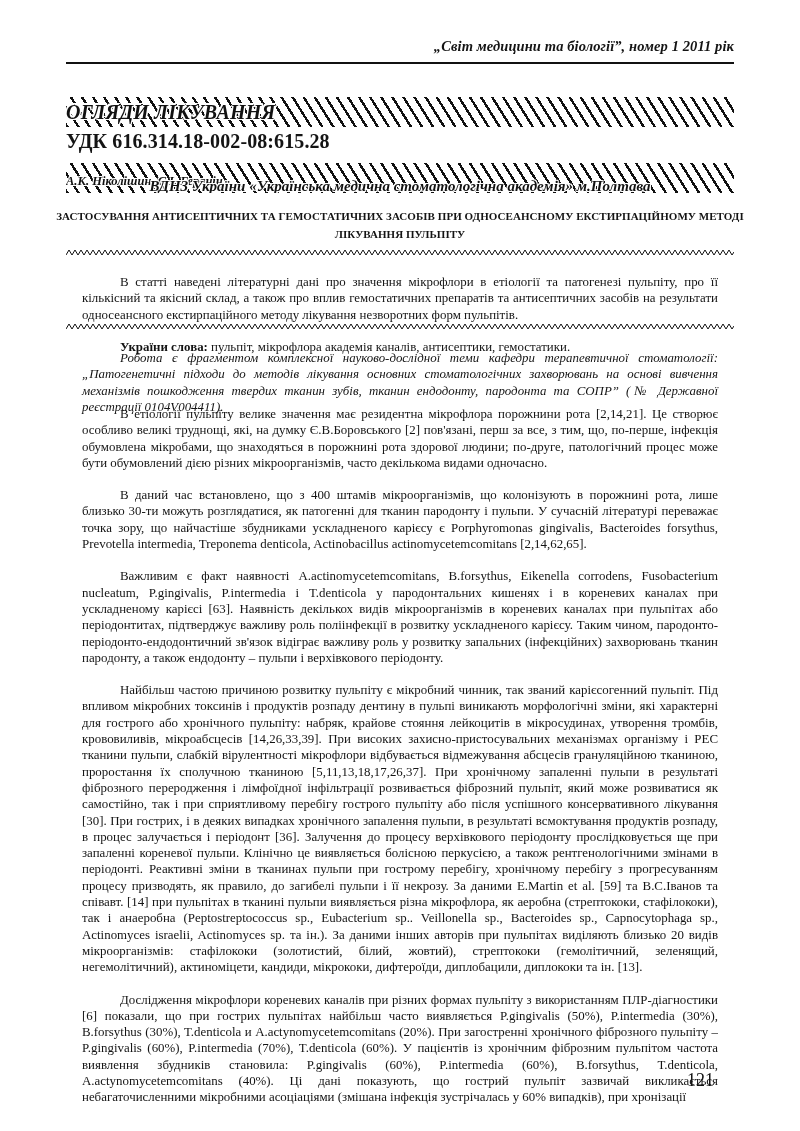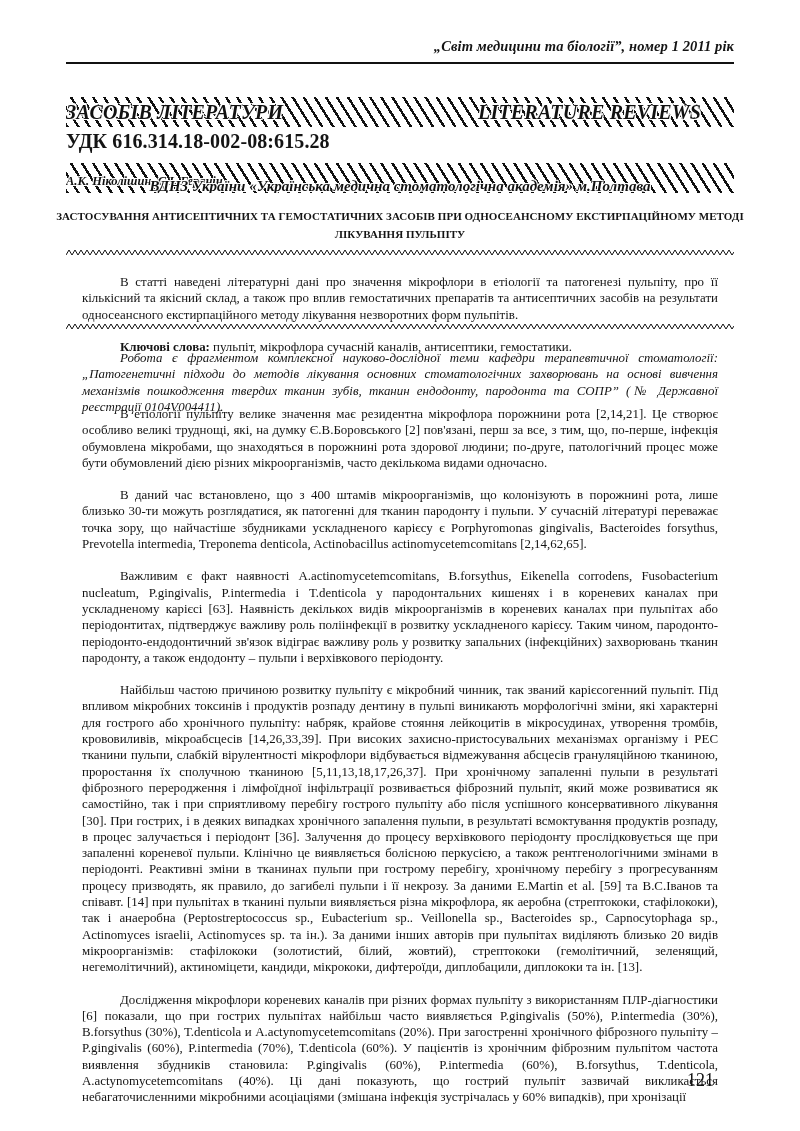--- a/index.html
+++ b/index.html
@@ -176,22 +176,21 @@
 </head>
 <body>
 
 <div class="page">
 
   <div class="runhead">„Світ медицини та біології”, номер 1 2011 рік</div>
   <div class="runhead-rule"></div>
 
   <div class="hatch-band" id="section-band">
     <div class="inner">
-      <span class="banner-txt left">ЗАСОБІВ ЛІТЕРАТУРИ</span>
-      <span class="banner-txt right">LITERATURE REVIEWS</span>
+      <span class="banner-txt left">ОГЛЯДИ ЛІКУВАННЯ</span>
     </div>
   </div>
 
   <div class="udk">УДК 616.314.18-002-08:615.28</div>
 
   <div class="hatch-band" id="author-band">
     <div class="inner">
       <div class="authors">А.К. Ніколішин, С.І. Геранін</div>
       <div class="affil">ВДНЗ України «Українська медична стоматологічна академія» м.Полтава</div>
     </div>
@@ -200,21 +199,21 @@
   <div class="art-title">ЗАСТОСУВАННЯ АНТИСЕПТИЧНИХ ТА ГЕМОСТАТИЧНИХ ЗАСОБІВ ПРИ ОДНОСЕАНСНОМУ ЕКСТИРПАЦІЙНОМУ МЕТОДІ ЛІКУВАННЯ ПУЛЬПІТУ</div>
 
   <div class="zig" style="top:248px">
     <svg viewBox="0 0 668 10" preserveAspectRatio="none" aria-hidden="true">
       <path d="M0 7 L3 2 L6 7 L9 2 L12 7 L15 2 L18 7 L21 2 L24 7 L27 2 L30 7 L33 2 L36 7 L39 2 L42 7 L45 2 L48 7 L51 2 L54 7 L57 2 L60 7 L63 2 L66 7 L69 2 L72 7 L75 2 L78 7 L81 2 L84 7 L87 2 L90 7 L93 2 L96 7 L99 2 L102 7 L105 2 L108 7 L111 2 L114 7 L117 2 L120 7 L123 2 L126 7 L129 2 L132 7 L135 2 L138 7 L141 2 L144 7 L147 2 L150 7 L153 2 L156 7 L159 2 L162 7 L165 2 L168 7 L171 2 L174 7 L177 2 L180 7 L183 2 L186 7 L189 2 L192 7 L195 2 L198 7 L201 2 L204 7 L207 2 L210 7 L213 2 L216 7 L219 2 L222 7 L225 2 L228 7 L231 2 L234 7 L237 2 L240 7 L243 2 L246 7 L249 2 L252 7 L255 2 L258 7 L261 2 L264 7 L267 2 L270 7 L273 2 L276 7 L279 2 L282 7 L285 2 L288 7 L291 2 L294 7 L297 2 L300 7 L303 2 L306 7 L309 2 L312 7 L315 2 L318 7 L321 2 L324 7 L327 2 L330 7 L333 2 L336 7 L339 2 L342 7 L345 2 L348 7 L351 2 L354 7 L357 2 L360 7 L363 2 L366 7 L369 2 L372 7 L375 2 L378 7 L381 2 L384 7 L387 2 L390 7 L393 2 L396 7 L399 2 L402 7 L405 2 L408 7 L411 2 L414 7 L417 2 L420 7 L423 2 L426 7 L429 2 L432 7 L435 2 L438 7 L441 2 L444 7 L447 2 L450 7 L453 2 L456 7 L459 2 L462 7 L465 2 L468 7 L471 2 L474 7 L477 2 L480 7 L483 2 L486 7 L489 2 L492 7 L495 2 L498 7 L501 2 L504 7 L507 2 L510 7 L513 2 L516 7 L519 2 L522 7 L525 2 L528 7 L531 2 L534 7 L537 2 L540 7 L543 2 L546 7 L549 2 L552 7 L555 2 L558 7 L561 2 L564 7 L567 2 L570 7 L573 2 L576 7 L579 2 L582 7 L585 2 L588 7 L591 2 L594 7 L597 2 L600 7 L603 2 L606 7 L609 2 L612 7 L615 2 L618 7 L621 2 L624 7 L627 2 L630 7 L633 2 L636 7 L639 2 L642 7 L645 2 L648 7 L651 2 L654 7 L657 2 L660 7 L663 2 L666 7 L668 4" fill="none" stroke="#111" stroke-width="1"></path>
     </svg>
   </div>
 
   <div class="tblock" style="top:258px">
     <p>В статті наведені літературні дані про значення мікрофлори в етіології та патогенезі пульпіту, про її кількісний та якісний склад, а також про вплив гемостатичних препаратів та антисептичних засобів на результати односеансного екстирпаційного методу лікування незворотних форм пульпітів.</p>
-    <p><b>Ключові слова:</b><span> пульпіт, мікрофлора сучасній каналів, антисептики, гемостатики.</span></p>
+    <p><b>України слова:</b><span> пульпіт, мікрофлора академія каналів, антисептики, гемостатики.</span></p>
   </div>
 
   <div class="zig" style="top:322px">
     <svg viewBox="0 0 668 10" preserveAspectRatio="none" aria-hidden="true">
       <use href="#zz"></use>
       <path d="M0 7 L3 2 L6 7 L9 2 L12 7 L15 2 L18 7 L21 2 L24 7 L27 2 L30 7 L33 2 L36 7 L39 2 L42 7 L45 2 L48 7 L51 2 L54 7 L57 2 L60 7 L63 2 L66 7 L69 2 L72 7 L75 2 L78 7 L81 2 L84 7 L87 2 L90 7 L93 2 L96 7 L99 2 L102 7 L105 2 L108 7 L111 2 L114 7 L117 2 L120 7 L123 2 L126 7 L129 2 L132 7 L135 2 L138 7 L141 2 L144 7 L147 2 L150 7 L153 2 L156 7 L159 2 L162 7 L165 2 L168 7 L171 2 L174 7 L177 2 L180 7 L183 2 L186 7 L189 2 L192 7 L195 2 L198 7 L201 2 L204 7 L207 2 L210 7 L213 2 L216 7 L219 2 L222 7 L225 2 L228 7 L231 2 L234 7 L237 2 L240 7 L243 2 L246 7 L249 2 L252 7 L255 2 L258 7 L261 2 L264 7 L267 2 L270 7 L273 2 L276 7 L279 2 L282 7 L285 2 L288 7 L291 2 L294 7 L297 2 L300 7 L303 2 L306 7 L309 2 L312 7 L315 2 L318 7 L321 2 L324 7 L327 2 L330 7 L333 2 L336 7 L339 2 L342 7 L345 2 L348 7 L351 2 L354 7 L357 2 L360 7 L363 2 L366 7 L369 2 L372 7 L375 2 L378 7 L381 2 L384 7 L387 2 L390 7 L393 2 L396 7 L399 2 L402 7 L405 2 L408 7 L411 2 L414 7 L417 2 L420 7 L423 2 L426 7 L429 2 L432 7 L435 2 L438 7 L441 2 L444 7 L447 2 L450 7 L453 2 L456 7 L459 2 L462 7 L465 2 L468 7 L471 2 L474 7 L477 2 L480 7 L483 2 L486 7 L489 2 L492 7 L495 2 L498 7 L501 2 L504 7 L507 2 L510 7 L513 2 L516 7 L519 2 L522 7 L525 2 L528 7 L531 2 L534 7 L537 2 L540 7 L543 2 L546 7 L549 2 L552 7 L555 2 L558 7 L561 2 L564 7 L567 2 L570 7 L573 2 L576 7 L579 2 L582 7 L585 2 L588 7 L591 2 L594 7 L597 2 L600 7 L603 2 L606 7 L609 2 L612 7 L615 2 L618 7 L621 2 L624 7 L627 2 L630 7 L633 2 L636 7 L639 2 L642 7 L645 2 L648 7 L651 2 L654 7 L657 2 L660 7 L663 2 L666 7 L668 4" fill="none" stroke="#111" stroke-width="1"></path>
     </svg>
   </div>
 
   <div class="tblock ital" style="top:334px">

